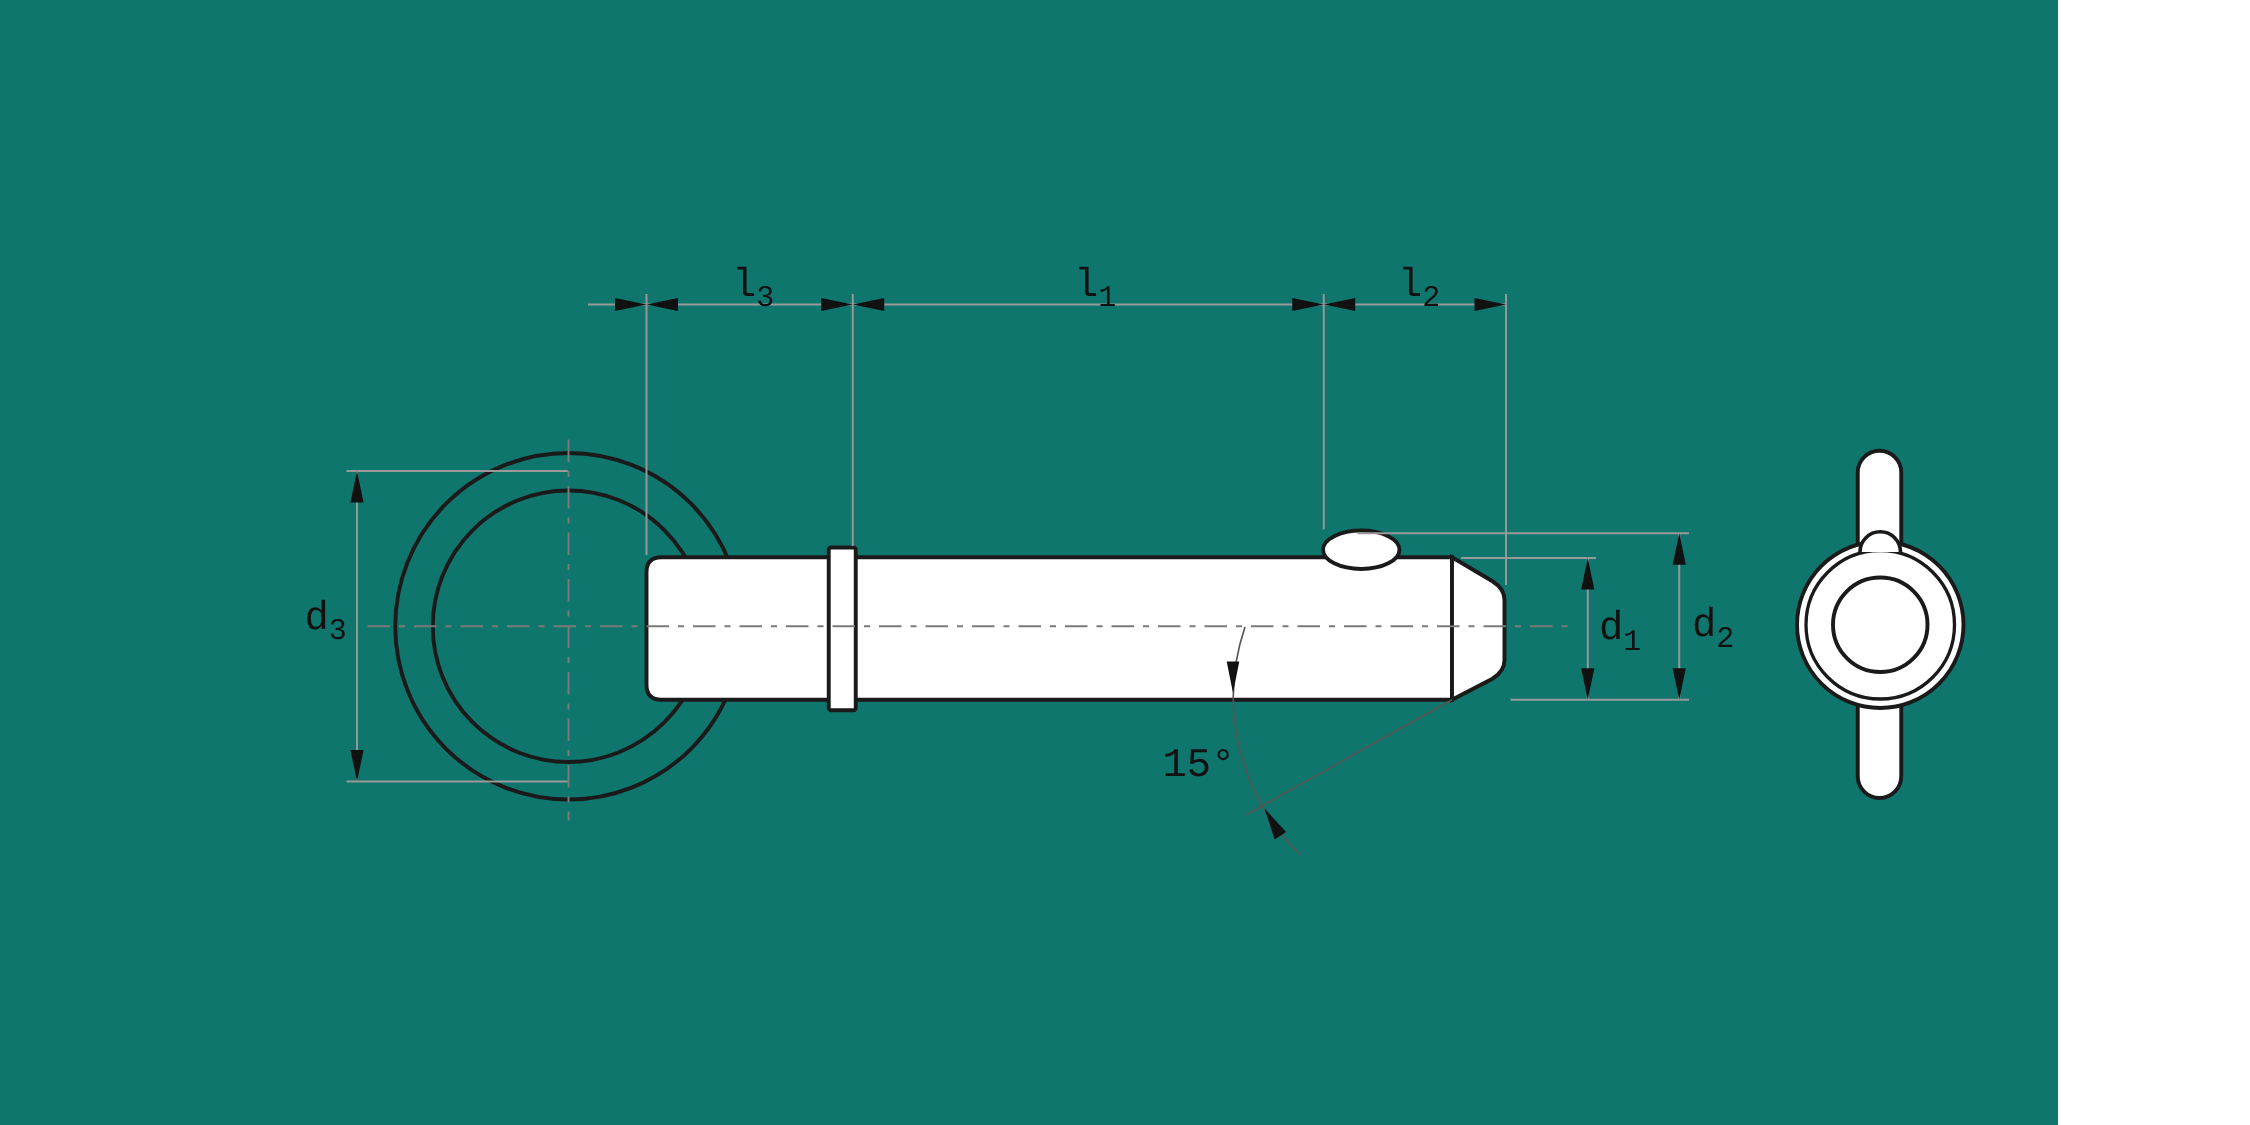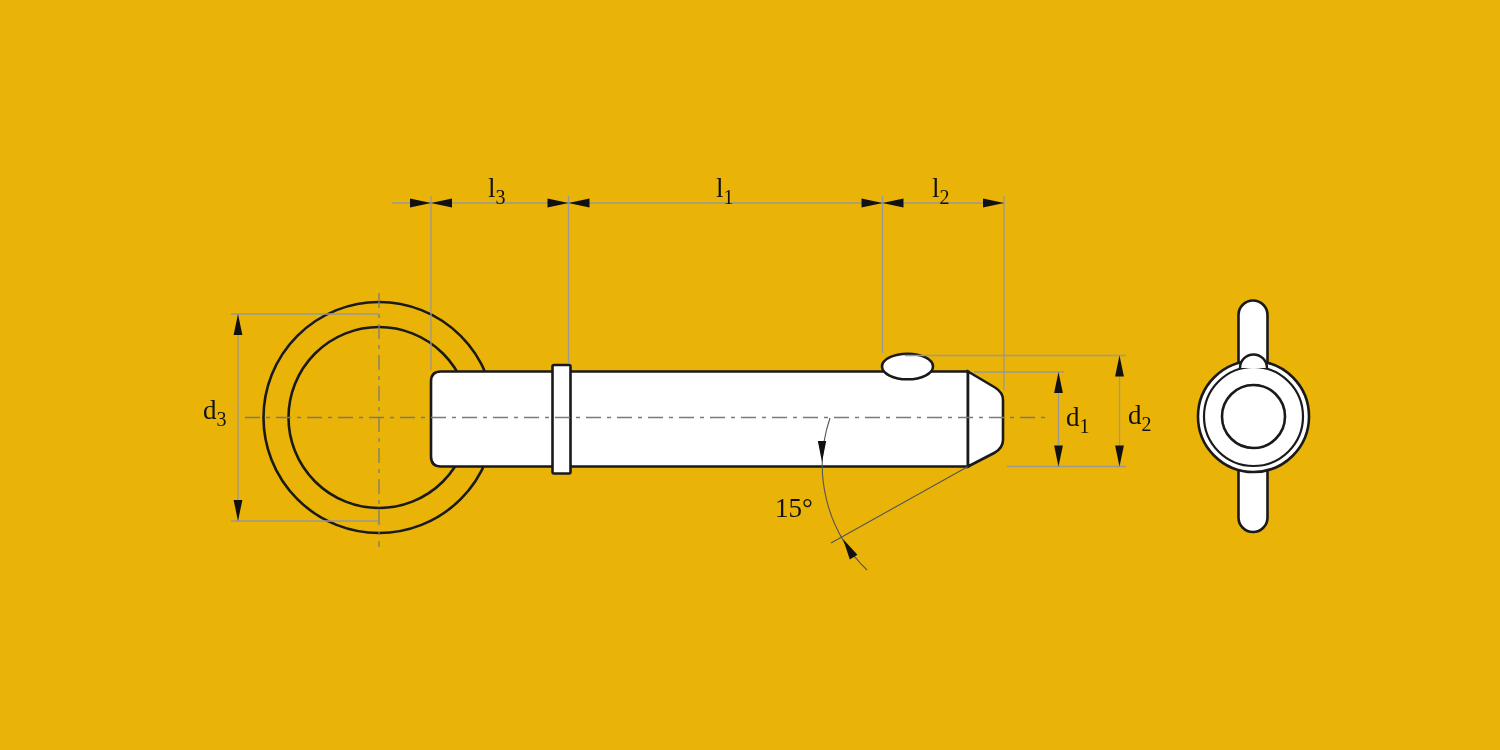--- a/index.html
+++ b/index.html
@@ -1,17 +1,17 @@
 <!DOCTYPE html>
 <html><head>
 <meta charset="utf-8">
 <style>
   html,body{margin:0;padding:0;background:#ffffff;}
-  .stage{position:relative;width:1500px;height:750px;background:#eab308;overflow:hidden;
-         font-family:Liberation Serif, serif;}
+  .stage{position:relative;width:1372px;height:750px;background:#0f766e;overflow:hidden;
+         font-family:Liberation Mono, monospace;}
   svg{position:absolute;left:0;top:0;}
   .obj{fill:none;stroke:#1a1a1a;stroke-width:2.6;}
   .objfill{fill:#ffffff;stroke:#1a1a1a;stroke-width:2.6;}
   .obj2{fill:none;stroke:#1a1a1a;stroke-width:2.2;}
   .dim{stroke:#999999;stroke-width:1.3;fill:none;}
   .cline{stroke:#7a7a7a;stroke-width:1.3;fill:none;stroke-dasharray:15 6 4 6;}
   .arrow{fill:#111111;stroke:none;}
   .ann{stroke:#555555;stroke-width:1.1;fill:none;}
   .lbl{font-size:27px;fill:#111111;}
   .sub{font-size:20px;fill:#111111;}

